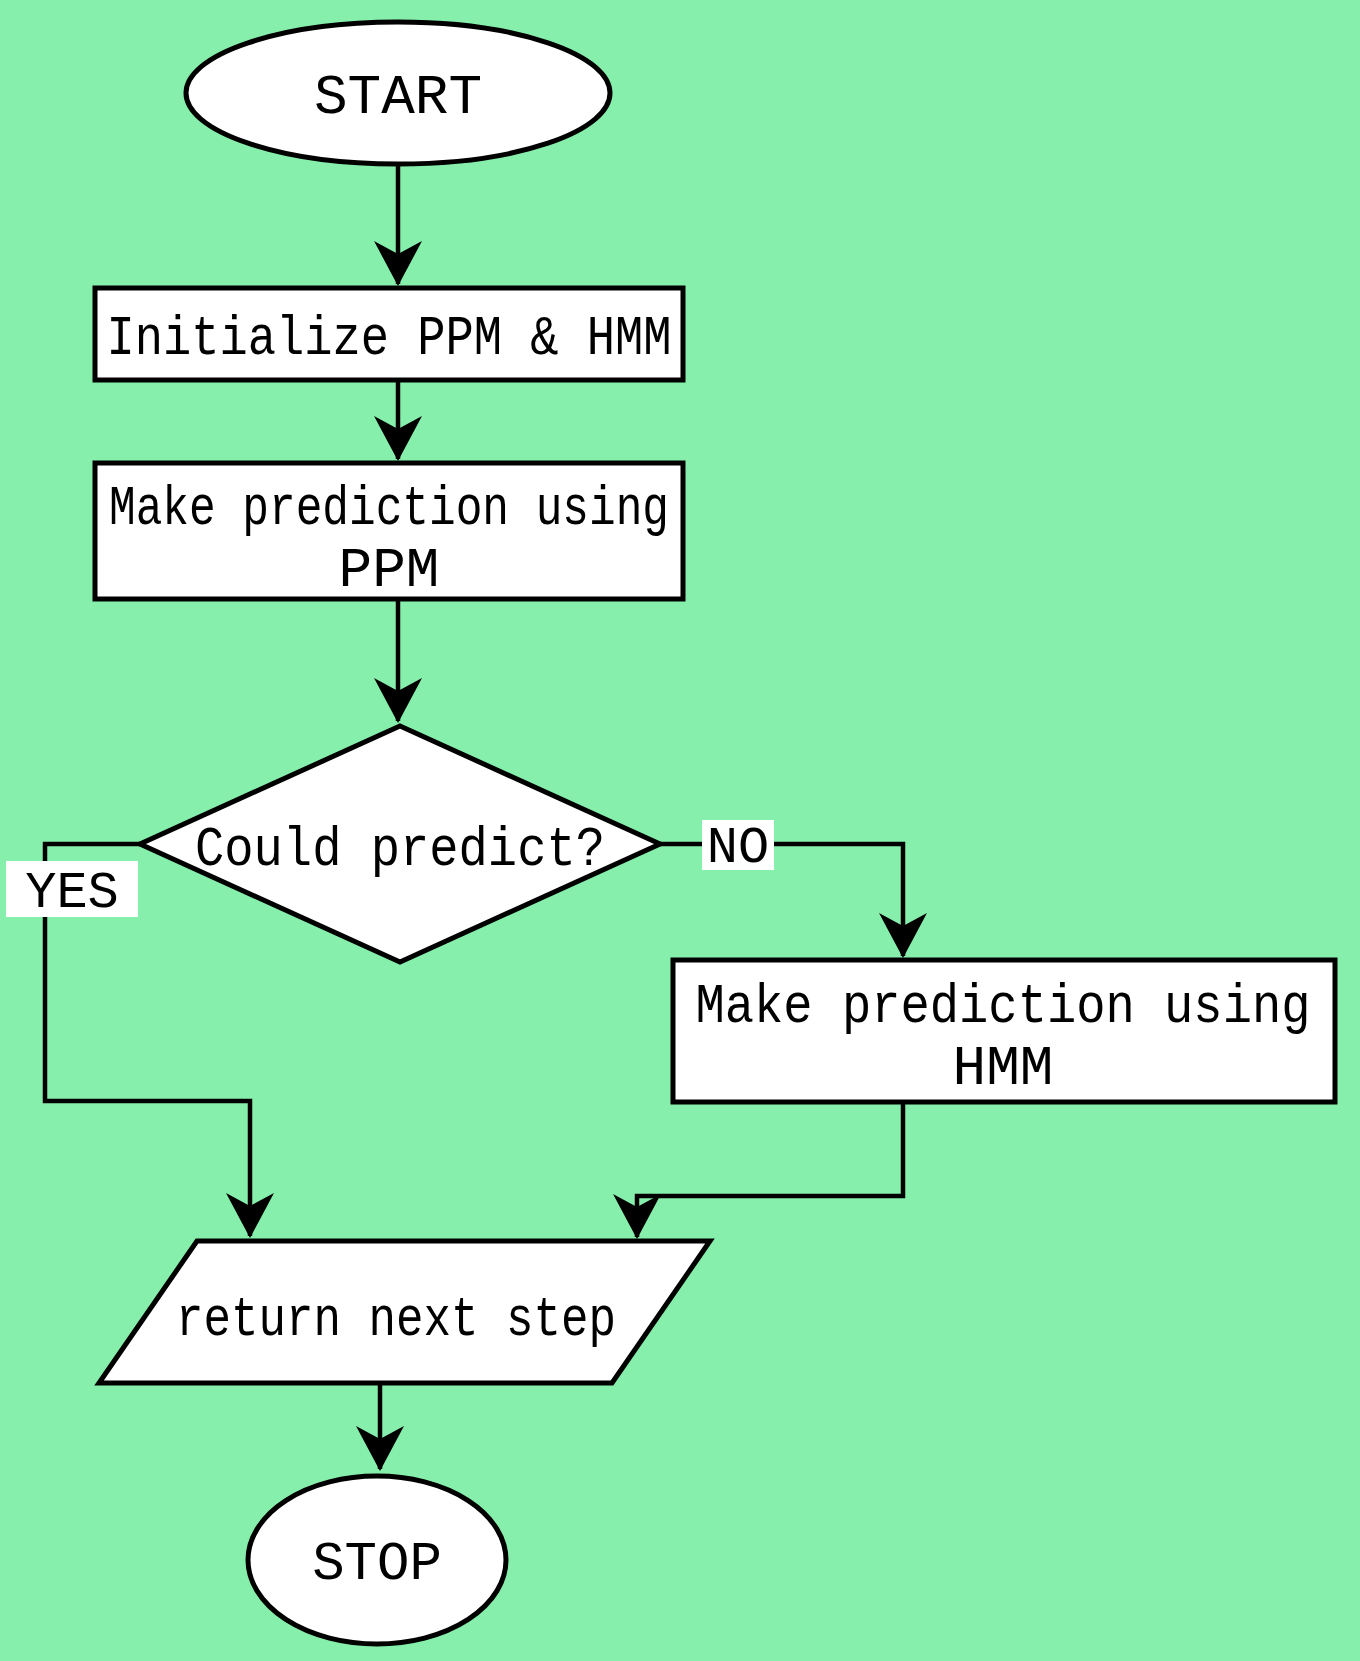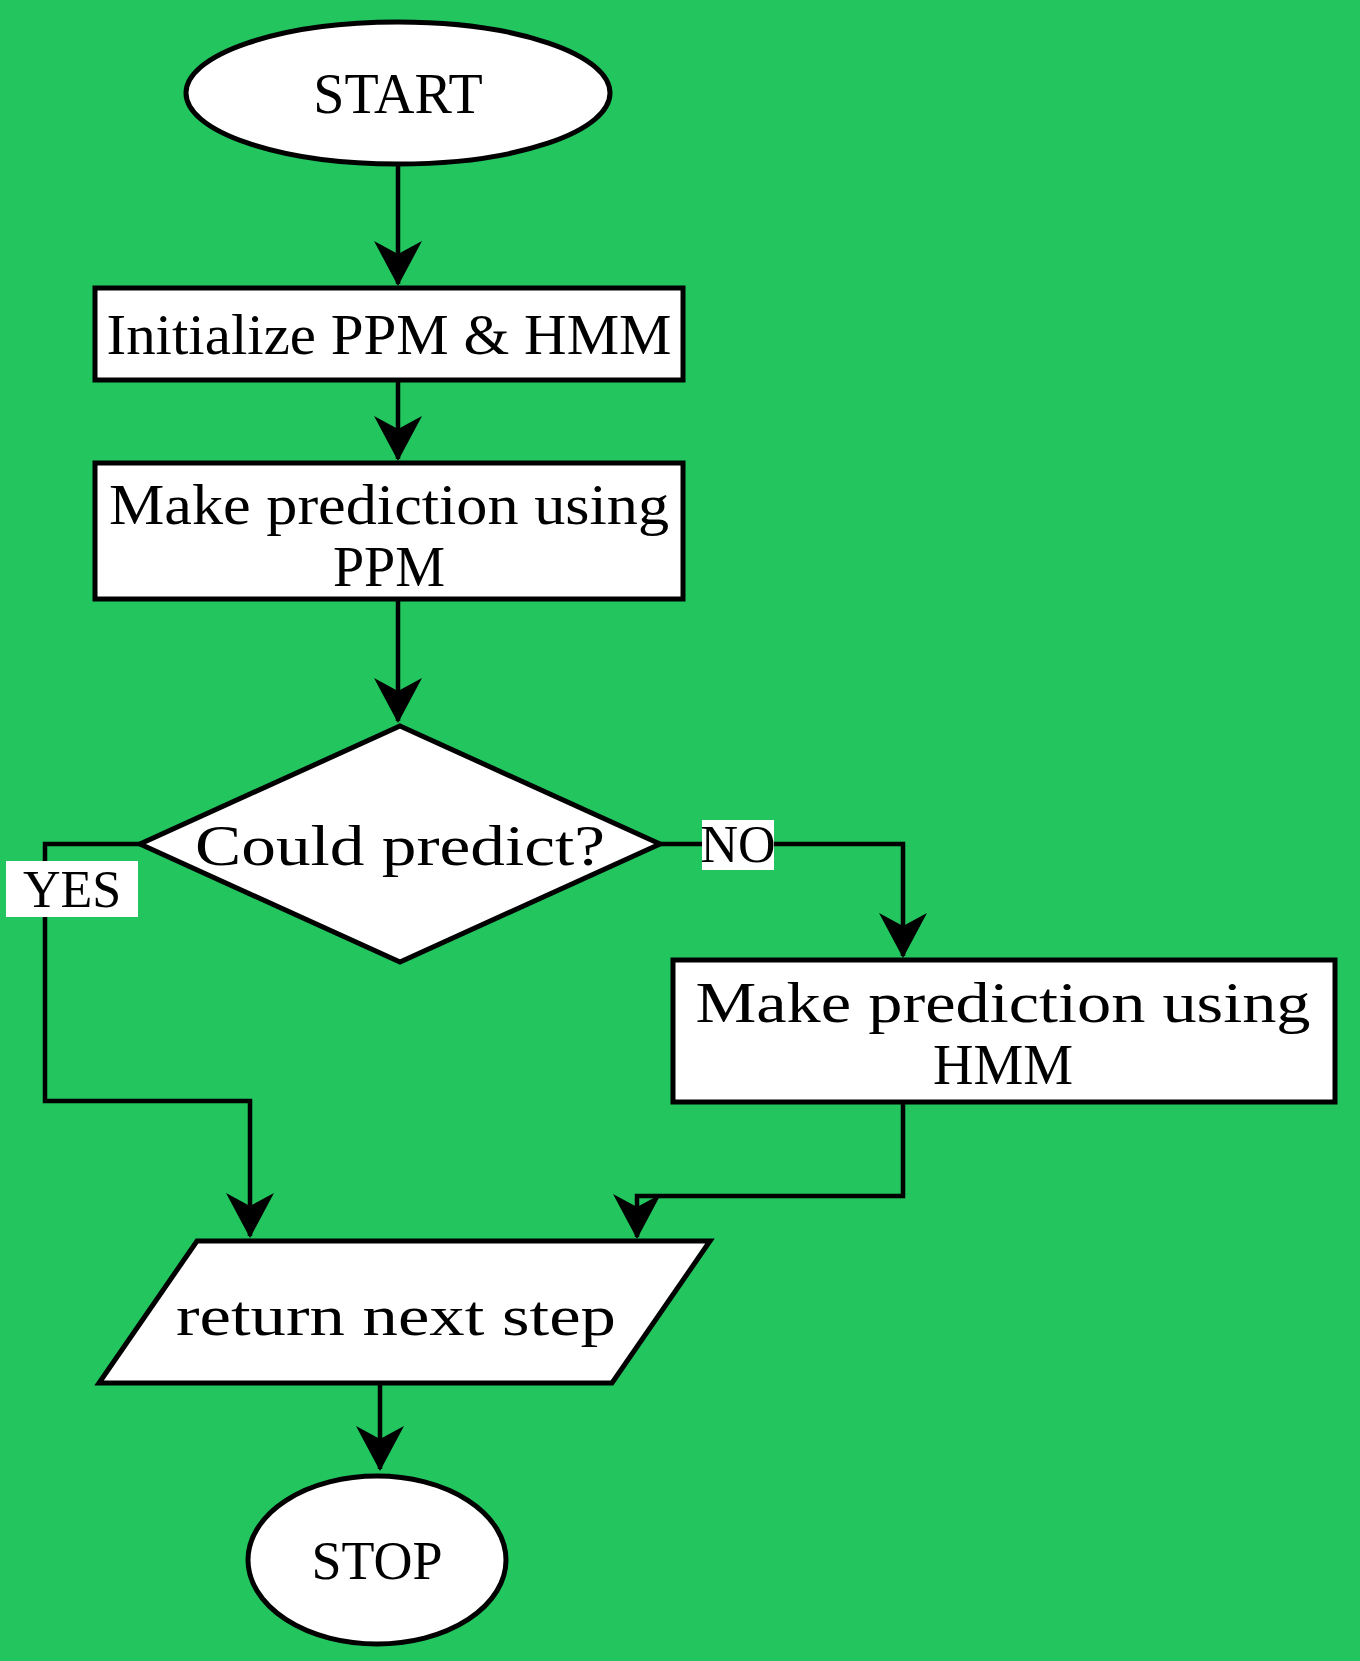--- a/index.html
+++ b/index.html
@@ -4,22 +4,22 @@
 <style>
   html, body {
     margin: 0;
     padding: 0;
     background: #ffffff;
   }
   .canvas {
     position: relative;
     width: 1360px;
     height: 1661px;
-    background: #22c55e;
-    font-family: Liberation Serif, serif;
+    background: #86efac;
+    font-family: Liberation Mono, monospace;
   }
   svg { display: block; }
   .shape {
     fill: #ffffff;
     stroke: #000000;
     stroke-width: 5;
     stroke-linejoin: miter;
   }
   .edge {
     fill: none;

